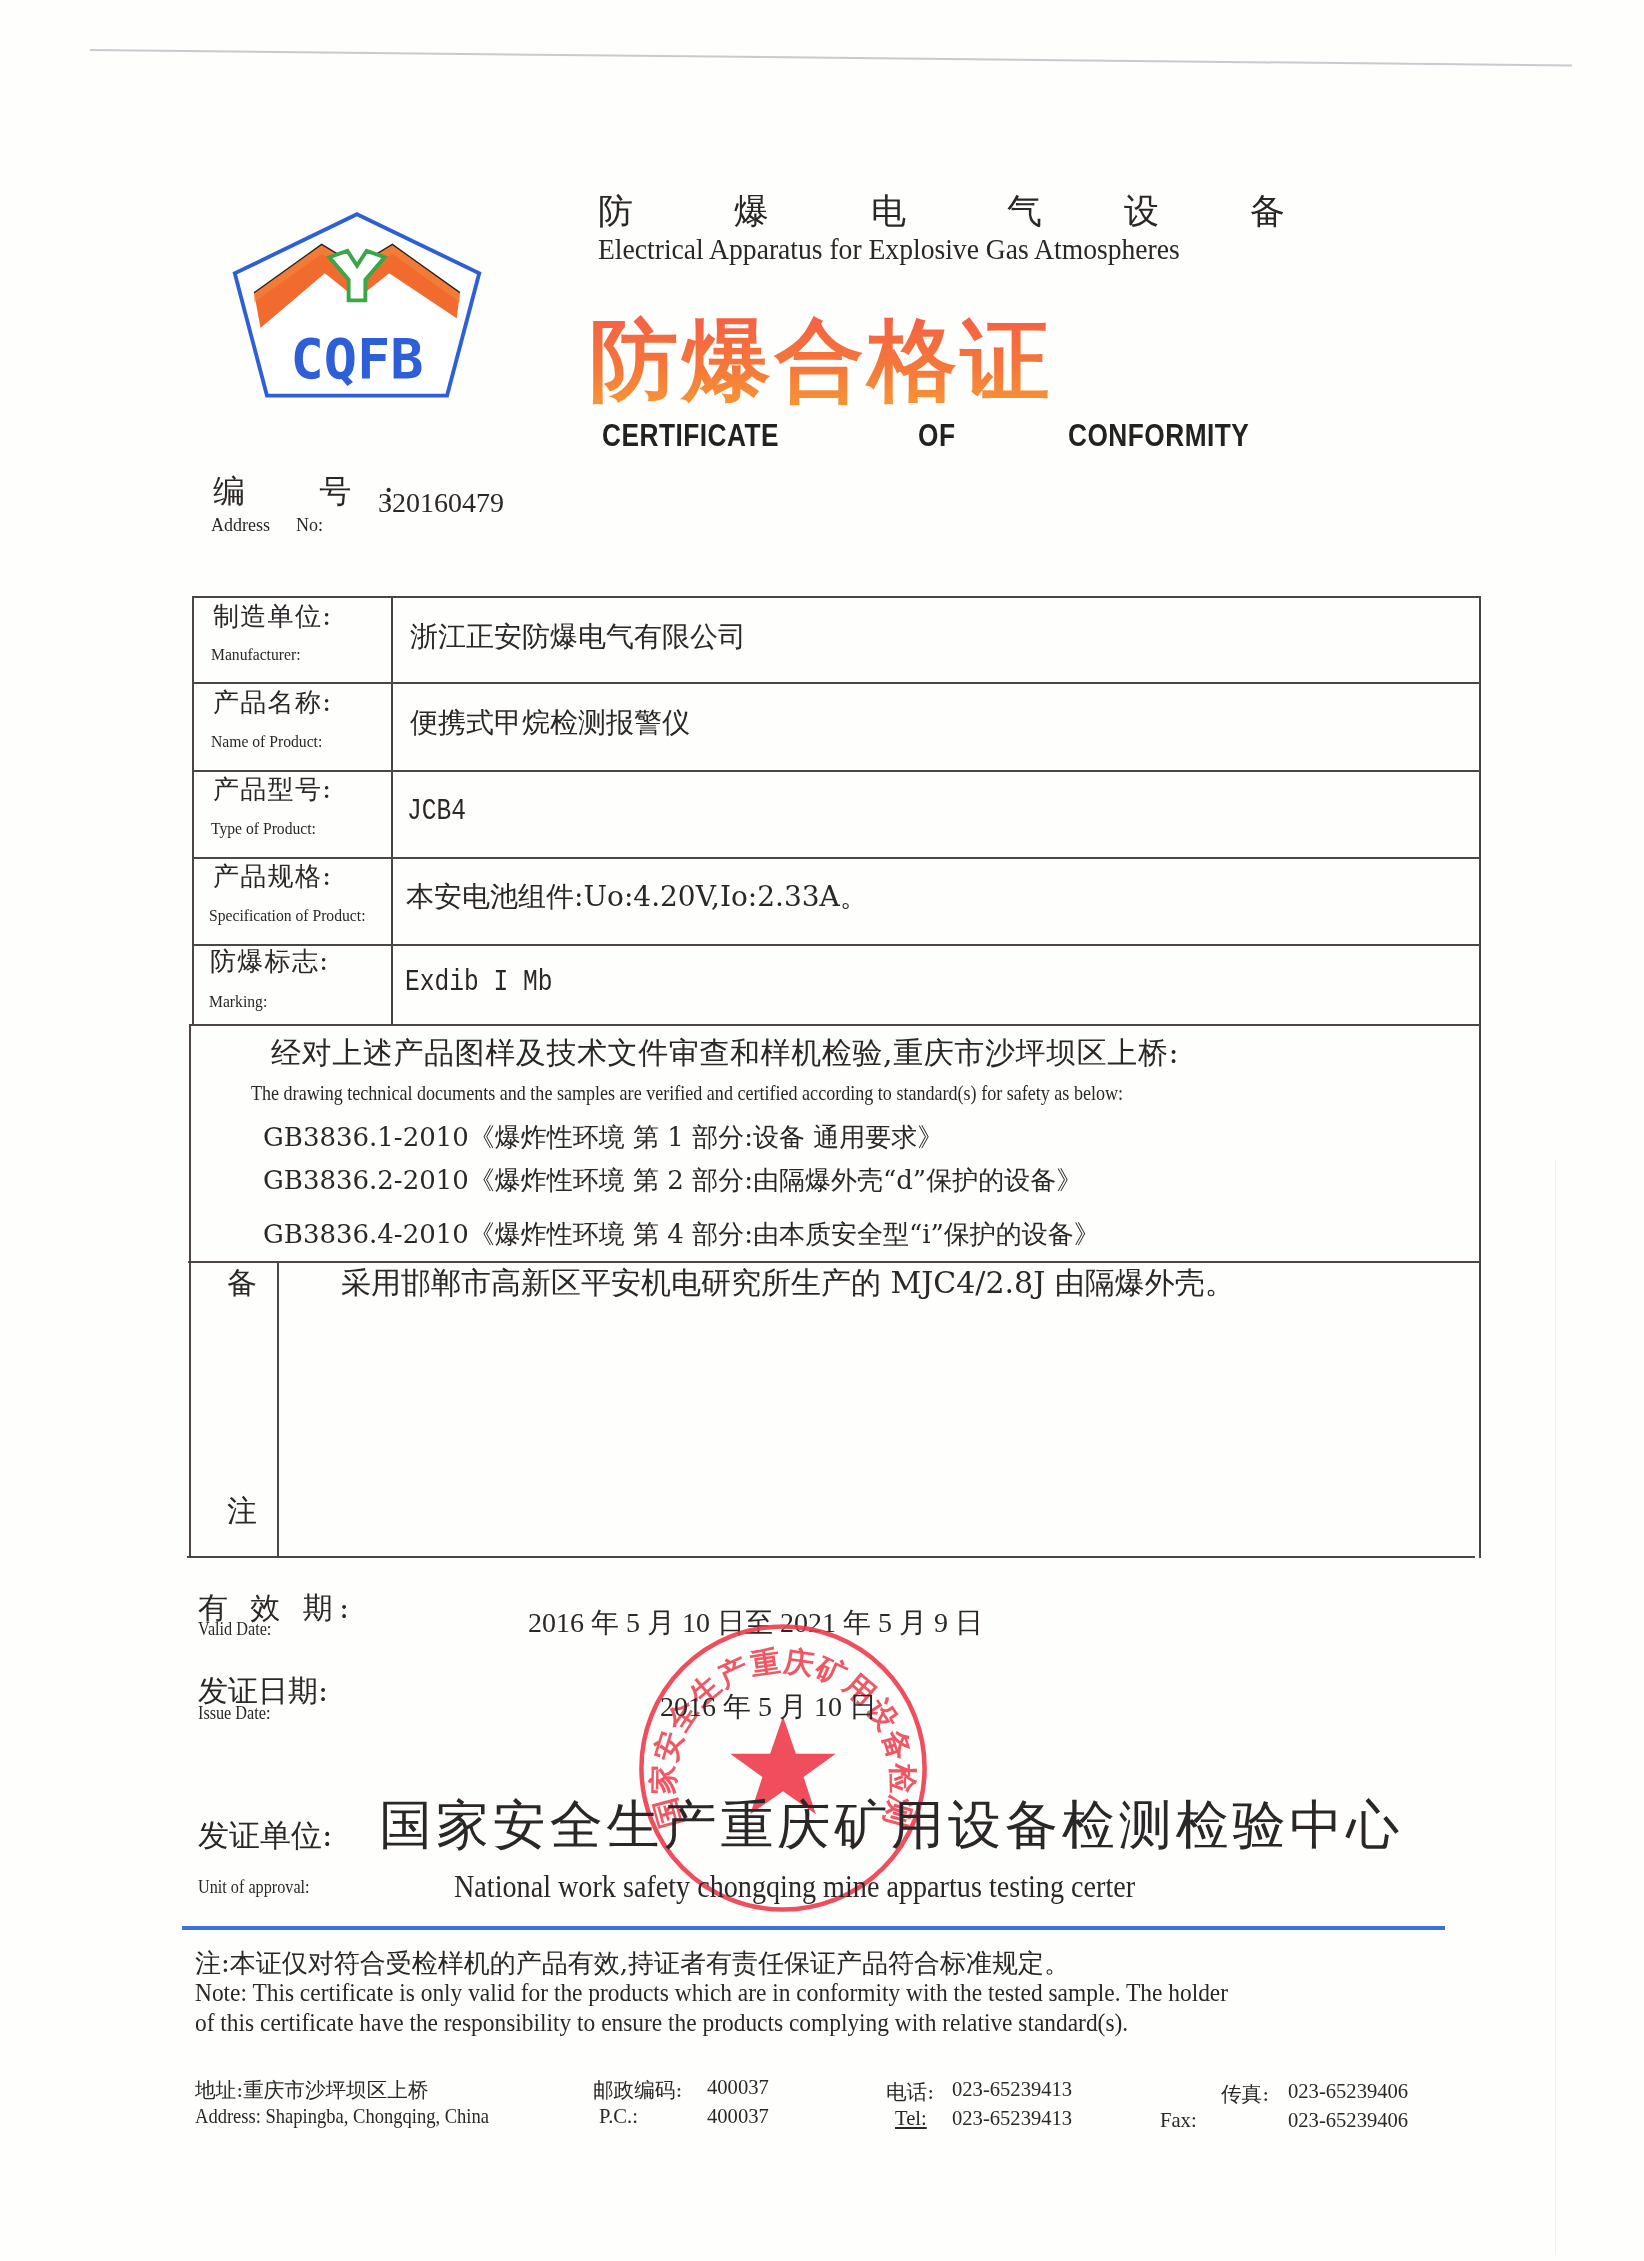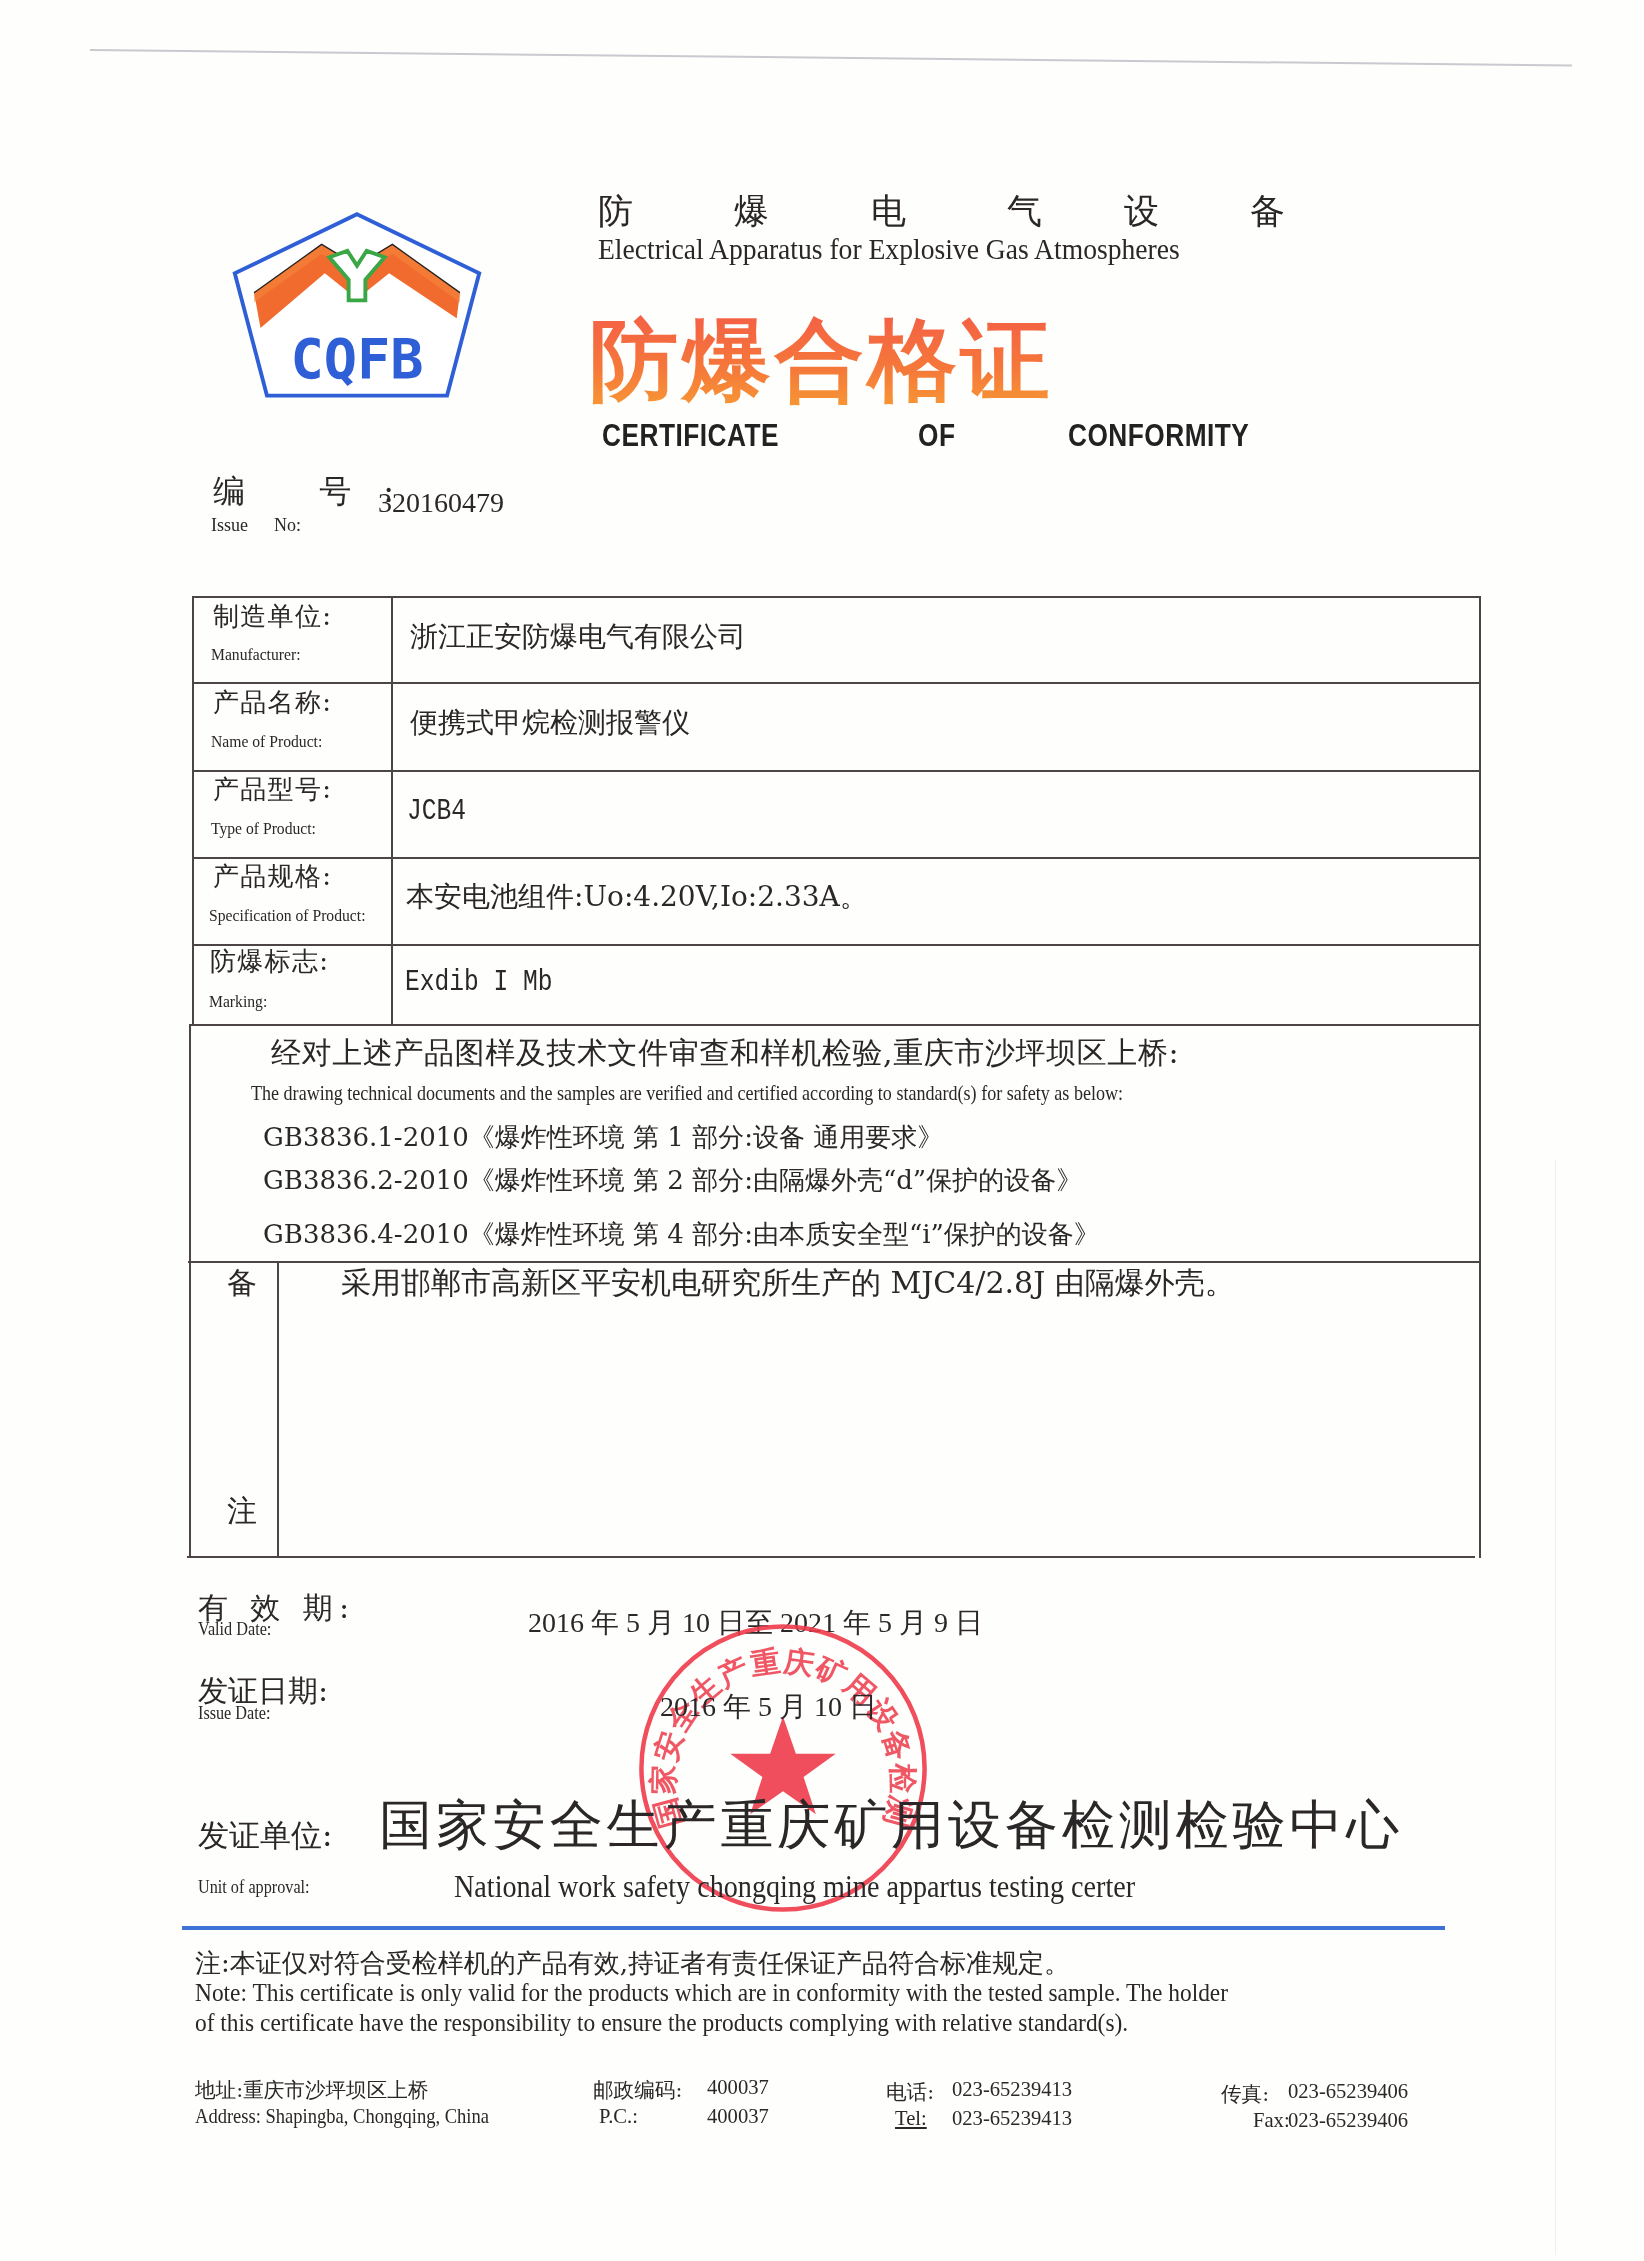--- a/index.html
+++ b/index.html
@@ -90,21 +90,21 @@
 <span class="abs hdr-cn" style="left:1124px;">设</span>
 <span class="abs hdr-cn" style="left:1250px;">备</span>
 <span class="abs serif" id="hdr-en">Electrical Apparatus for Explosive Gas Atmospheres</span>
 
 <span class="abs" id="title-cn">防爆合格证</span>
 <span class="abs cert-word" style="left:602px;">CERTIFICATE</span>
 <span class="abs cert-word" style="left:918px;">OF</span>
 <span class="abs cert-word" style="left:1068px;">CONFORMITY</span>
 
 <span class="abs" id="serial-cn">编 号:</span>
-<span class="abs serif" id="serial-en"><span>Issue</span><span class="no">No:</span></span>
+<span class="abs serif" id="serial-en"><span>Address</span><span class="no">No:</span></span>
 <span class="abs serif" id="serial-val">320160479</span>
 
 <div>
   <div class="hline" style="left:192px;top:596px;width:1288px;"></div>
   <div class="hline" style="left:192px;top:682px;width:1288px;"></div>
   <div class="hline" style="left:192px;top:770px;width:1288px;"></div>
   <div class="hline" style="left:192px;top:857px;width:1288px;"></div>
   <div class="hline" style="left:192px;top:944px;width:1288px;"></div>
   <div class="hline" style="left:191px;top:1024px;width:1290px;"></div>
   <div class="hline" style="left:188px;top:1261px;width:1292px;"></div>
@@ -185,16 +185,16 @@
   <span class="abs ft serif" style="left:599px;top:2105px;">P.C.:</span>
   <span class="abs ft serif" style="left:707px;top:2105px;">400037</span>
 
   <span class="abs ft" style="left:886px;top:2078px;">电话:</span>
   <span class="abs ft serif" style="left:952px;top:2078px;">023-65239413</span>
   <span class="abs ft serif" style="left:895px;top:2107px;text-decoration:underline;">Tel:</span>
   <span class="abs ft serif" style="left:952px;top:2107px;">023-65239413</span>
 
   <span class="abs ft" style="left:1221px;top:2080px;">传真:</span>
   <span class="abs ft serif" style="left:1288px;top:2080px;">023-65239406</span>
-  <span class="abs ft serif" style="left:1253px;top:2109px;">Fax:</span>
+  <span class="abs ft serif" style="left:1160px;top:2109px;">Fax:</span>
   <span class="abs ft serif" style="left:1288px;top:2109px;">023-65239406</span>
 </div>
 
 
 </body></html>

